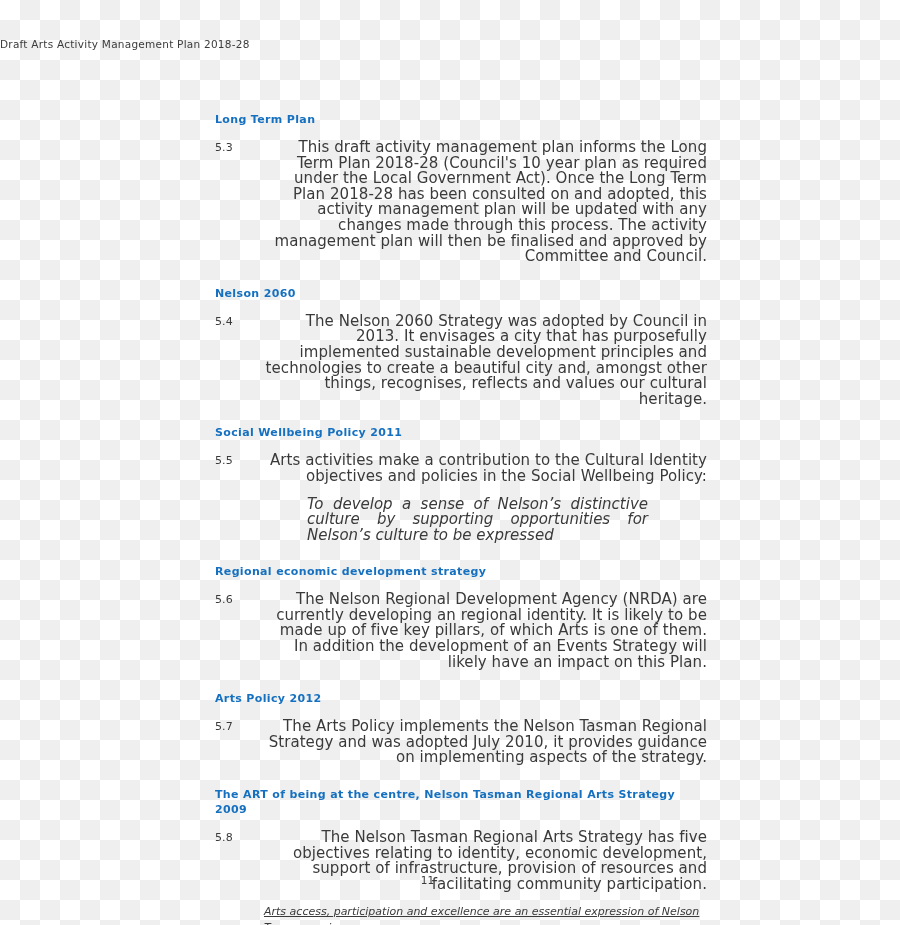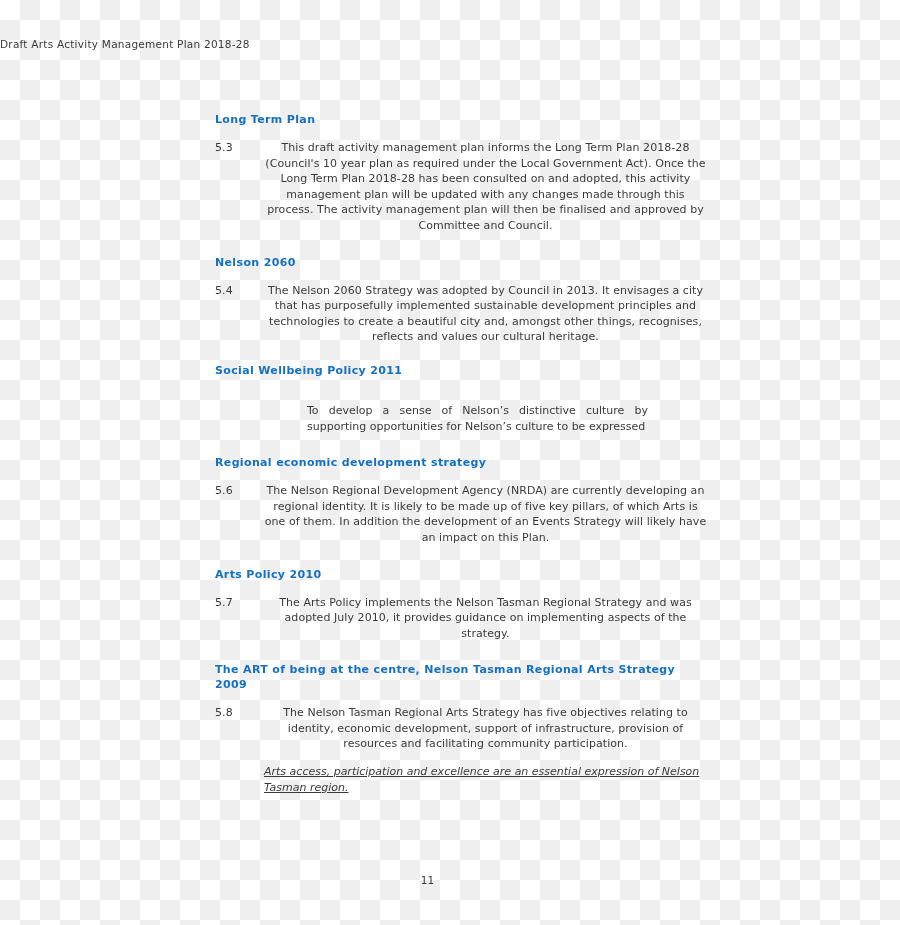--- a/index.html
+++ b/index.html
@@ -67,33 +67,34 @@
 
   .para-num {
     flex: 0 0 49px;
     font-size: 11px;
     line-height: 15.6px;
     color: #3a3a3a;
     letter-spacing: 0.1px;
   }
   .para-body {
     flex: 1 1 auto;
-    font-size: 11px;
+    font-size: 15px;
     line-height: 15.6px;
     color: #3a3a3a;
     letter-spacing: 0.06px;
-    text-align: center;
+    text-align: right;
   }
 
   .quote-block {
     margin: 12px 0 0 92px;
     width: 341px;
-    font-size: 11px;
+    font-size: 15px;
     line-height: 15.6px;
     color: #3a3a3a;
+    font-style: italic;
     text-align: justify;
   }
   .quote-block + .quote-block { margin-top: 11px; }
 
   .vision-quote {
     margin: 12px 0 0 49px;
     width: 437px;
     font-size: 11px;
     line-height: 15.8px;
     color: #3a3a3a;
@@ -132,32 +133,36 @@
     <h2 class="section-heading">Nelson 2060</h2>
     <div class="sp-after-heading"></div>
     <div class="para">
       <div class="para-num">5.4</div>
       <div class="para-body">The Nelson 2060 Strategy was adopted by Council in 2013. It envisages a city that has purposefully implemented sustainable development principles and technologies to create a beautiful city and, amongst other things, recognises, reflects and values our cultural heritage.</div>
     </div>
 
     <div class="sp-before-heading-sm"></div>
     <h2 class="section-heading">Social Wellbeing Policy 2011</h2>
     <div class="sp-after-heading"></div>
+    <div class="para">
+      <div class="para-num">5.5</div>
+      <div class="para-body">Arts activities make a contribution to the Cultural Identity objectives and policies in the Social Wellbeing Policy:</div>
+    </div>
     <div class="quote-block">To develop a sense of Nelson’s distinctive culture by supporting opportunities for Nelson’s culture to be expressed</div>
 
     <div class="sp-before-heading"></div>
     <h2 class="section-heading">Regional economic development strategy</h2>
     <div class="sp-after-heading"></div>
     <div class="para">
       <div class="para-num">5.6</div>
       <div class="para-body">The Nelson Regional Development Agency (NRDA) are currently developing an regional identity. It is likely to be made up of five key pillars, of which Arts is one of them. In addition the development of an Events Strategy will likely have an impact on this Plan.</div>
     </div>
 
     <div class="sp-before-heading"></div>
-    <h2 class="section-heading">Arts Policy 2010</h2>
+    <h2 class="section-heading">Arts Policy 2012</h2>
     <div class="sp-after-heading"></div>
     <div class="para">
       <div class="para-num">5.7</div>
       <div class="para-body">The Arts Policy implements the Nelson Tasman Regional Strategy and was adopted July 2010, it provides guidance on implementing aspects of the strategy.</div>
     </div>
 
     <div class="sp-before-heading"></div>
     <h2 class="section-heading">The ART of being at the centre, Nelson Tasman Regional Arts Strategy 2009</h2>
     <div class="sp-after-heading"></div>
     <div class="para">

